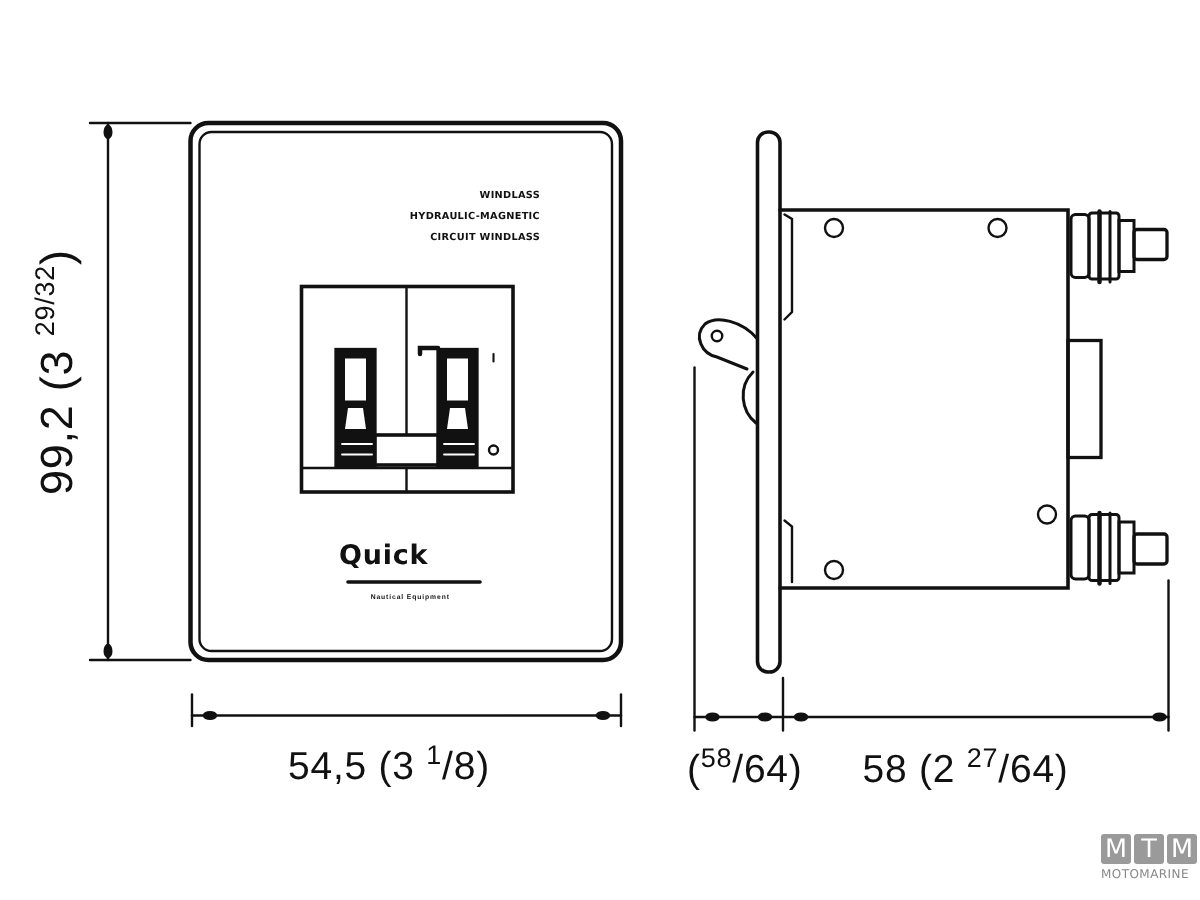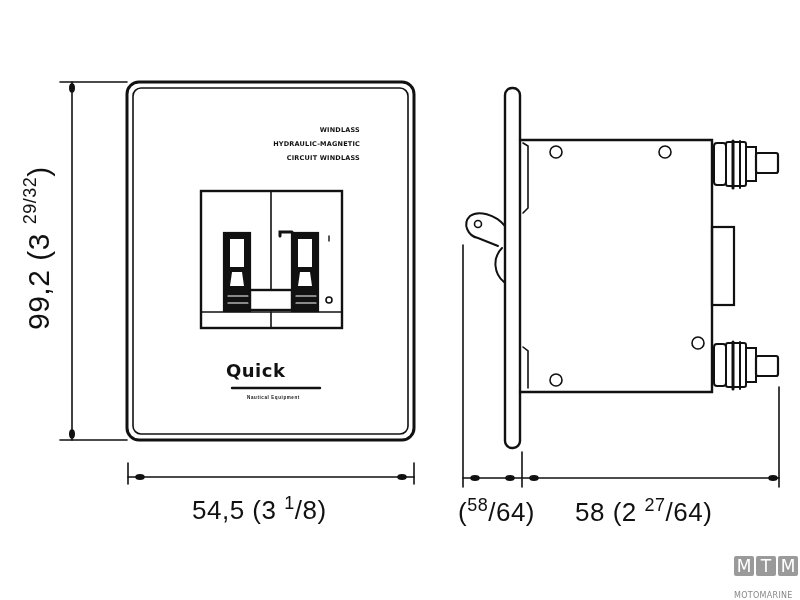--- a/index.html
+++ b/index.html
@@ -7,21 +7,21 @@
   svg.drawing { position:absolute; left:0; top:0; }
   .dimtext { position:absolute; font-family:"Liberation Sans", sans-serif; font-size:26px; color:#111; white-space:nowrap; letter-spacing:0.5px; }
   .dimtext sup { font-size:18px; vertical-align:top; position:relative; top:-2px; }
   .vtext { position:absolute; left:22px; top:330px; transform-origin:left top; transform:rotate(-90deg); font-size:30px; white-space:nowrap; }
   .panel-label { position:absolute; font-family:"DejaVu Sans", sans-serif; font-weight:bold; font-size:6.5px; text-align:right; width:180px; left:180px; line-height:13px; letter-spacing:0.2px; }
   .logo { position:absolute; left:226px; top:360px; font-family:"DejaVu Sans", sans-serif; font-weight:bold; font-size:18px; letter-spacing:0.5px; }
   .logo-tag { position:absolute; left:226px; top:395px; width:95px; font-size:4.5px; font-weight:bold; letter-spacing:0.6px; text-align:center; }
   .wm { position:absolute; left:734px; top:556px; }
   .wm-boxes { display:flex; gap:2px; }
   .wm-box { width:20px; height:20px; background:#9a9a9a; color:#fff; font-size:17px; text-align:center; line-height:20px; border-radius:2px; font-family:"DejaVu Sans", sans-serif; }
-  .wm-text { font-size:8px; color:#888; letter-spacing:0.3px; margin-top:15px; font-family:"DejaVu Sans", sans-serif; }
+  .wm-text { font-size:8px; color:#888; letter-spacing:0.3px; margin-top:2px; font-family:"DejaVu Sans", sans-serif; }
 </style>
 </head>
 <body>
 
 <svg class="drawing" width="800" height="600" viewBox="0 0 800 600" xmlns="http://www.w3.org/2000/svg">
   <g fill="none" stroke="#111" stroke-width="2.2" stroke-linecap="round">
 
     <g>
       <rect x="127" y="82" width="287" height="358" rx="12" ry="12" stroke-width="3"></rect>
       <rect x="133" y="88" width="275" height="346" rx="8" ry="8" stroke-width="1.6"></rect>

